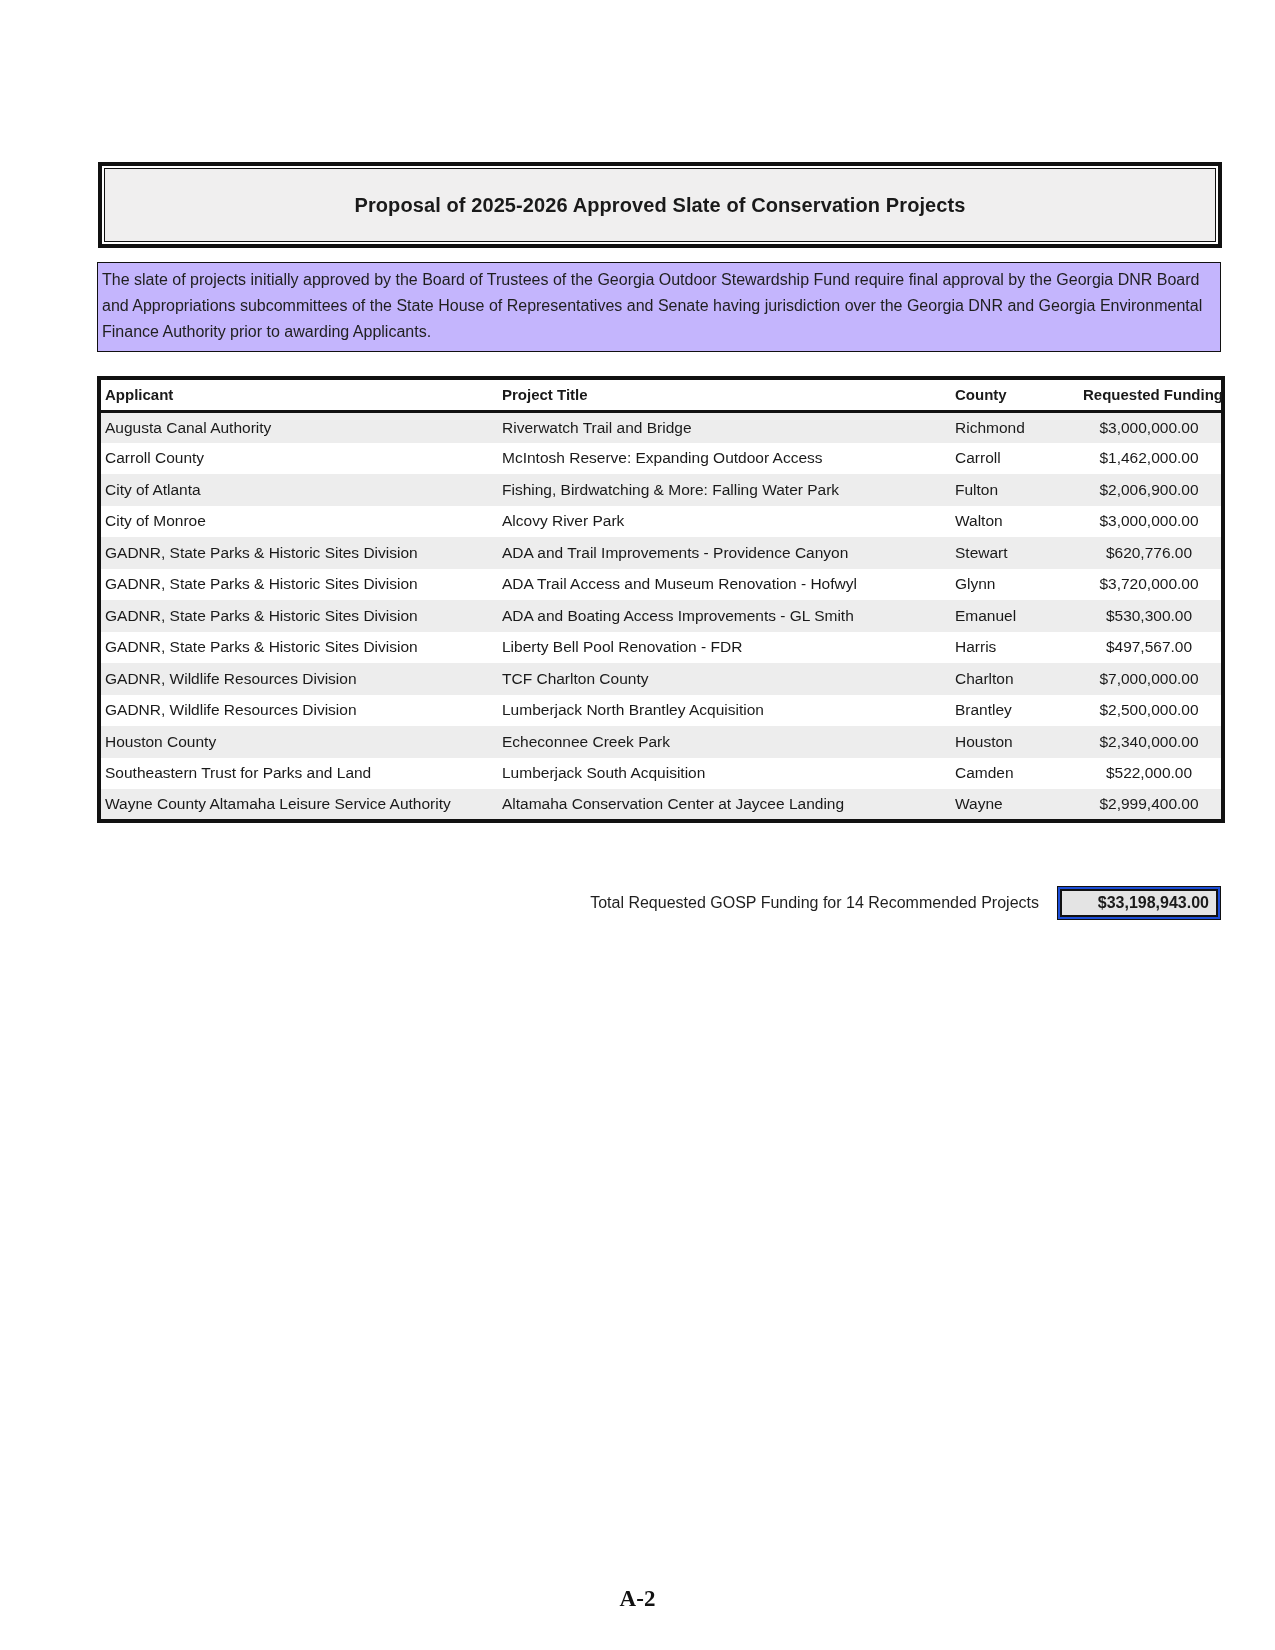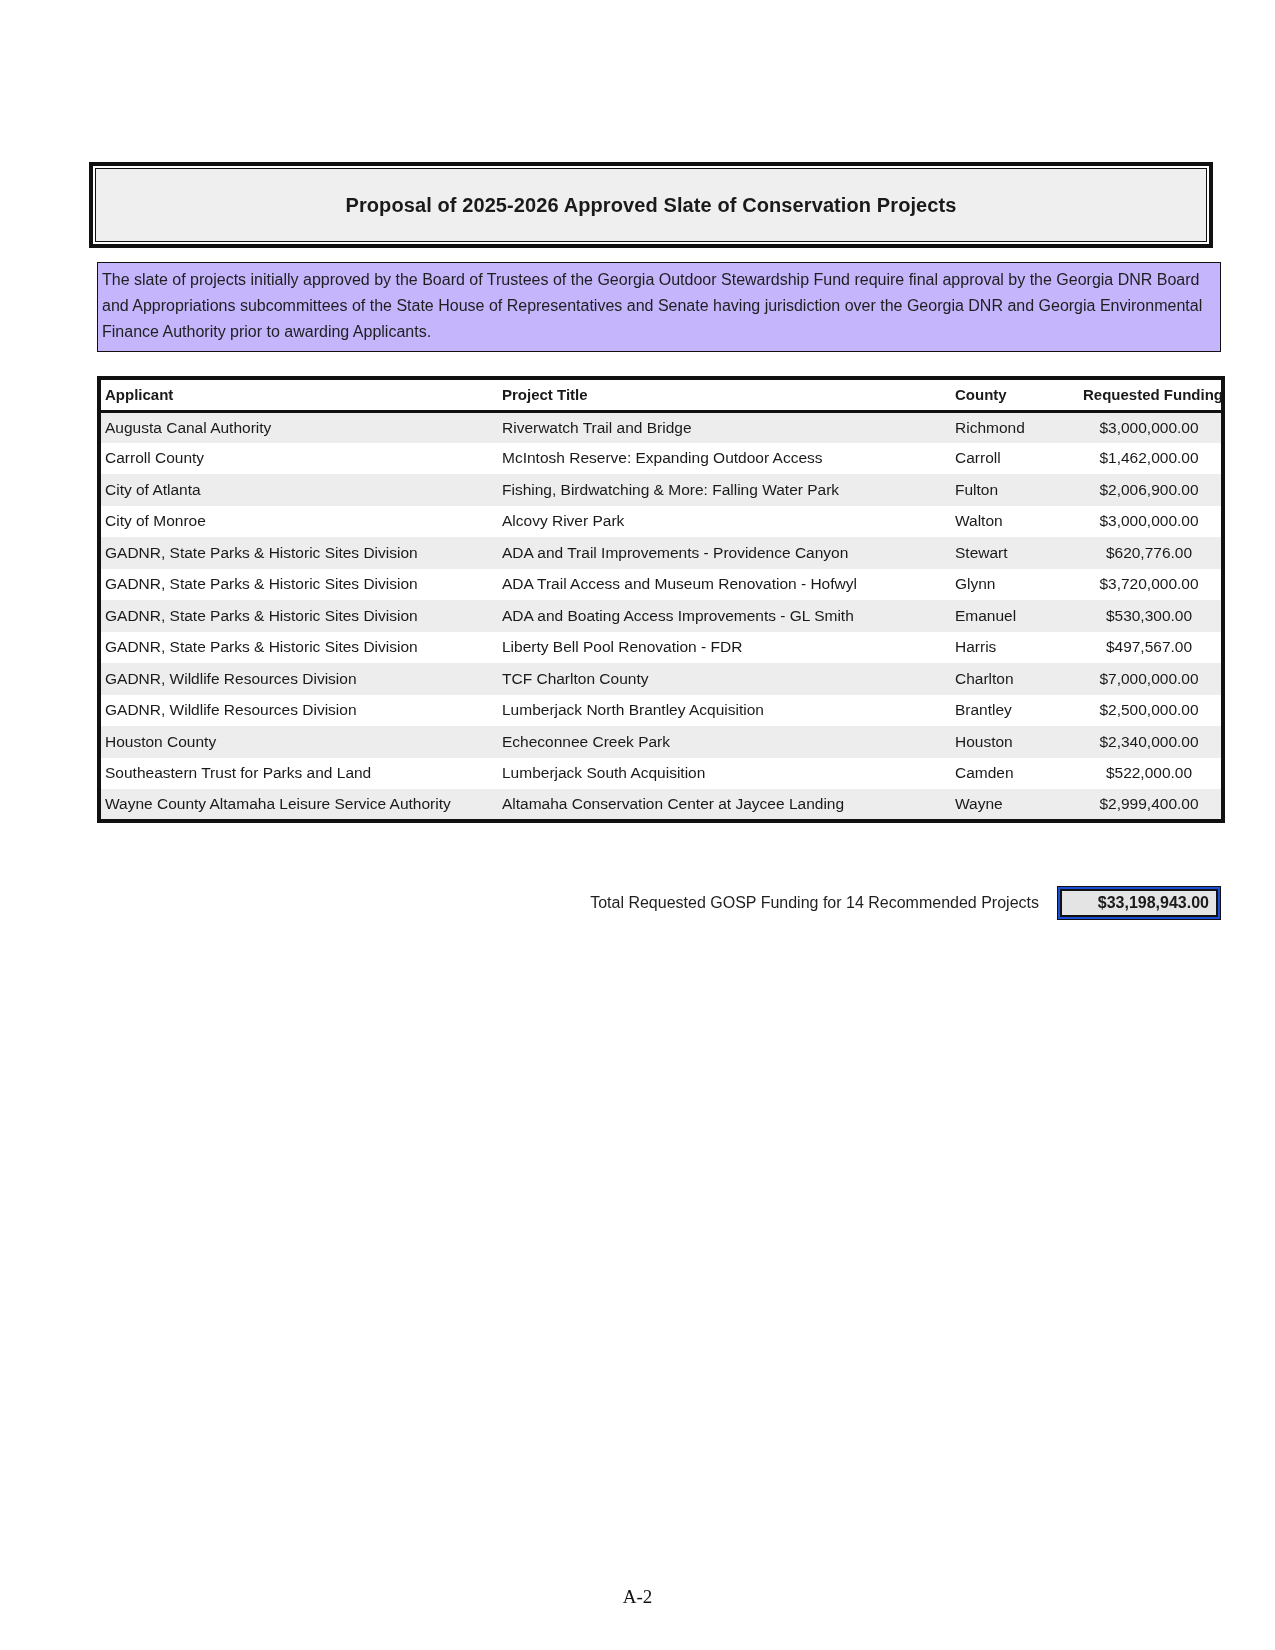--- a/index.html
+++ b/index.html
@@ -10,21 +10,21 @@
   }
   *{margin:0;padding:0;box-sizing:border-box;}
   html,body{background:#ffffff;}
   body{
     width:1275px;height:1650px;position:relative;
     font-family:"Liberation Sans",sans-serif;color:#1a1a1a;
   }
 
   
   .title-box{
-    position:absolute;left:89px;top:162px;width:1124px;height:86px;
+    position:absolute;left:98px;top:162px;width:1124px;height:86px;
     border:4px solid var(--border);background:#ffffff;padding:2px;
   }
   .title-box-inner{
     width:100%;height:100%;border:1px solid var(--border);
     background:var(--panel-fill);
     display:flex;align-items:center;justify-content:center;
   }
   .doc-title{font-size:20px;font-weight:700;letter-spacing:.1px;}
 
   
@@ -69,21 +69,21 @@
     background:var(--total-fill);
     display:flex;align-items:center;justify-content:flex-end;
     padding-right:7px;
   }
   .total-amount{font-size:16px;font-weight:700;}
 
   
   .page-number{
     position:absolute;left:0;top:1586px;width:100%;
     text-align:center;font-family:"Liberation Serif",serif;
-    font-size:19px;font-weight:400;color:#111;
+    font-size:23px;font-weight:700;color:#111;
   }
 </style>
 </head>
 <body>
 
 <div class="title-box">
   <div class="title-box-inner">
     <div class="doc-title">Proposal of 2025-2026 Approved Slate of Conservation Projects</div>
   </div>
 </div>

